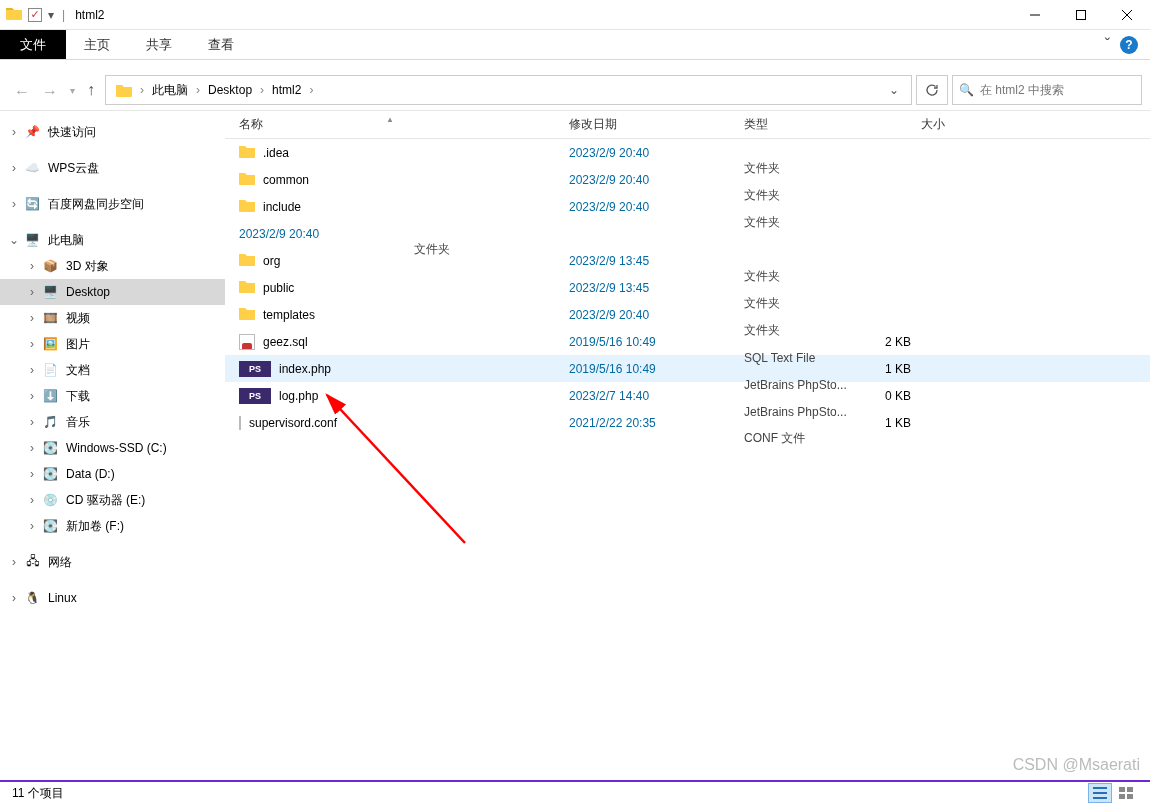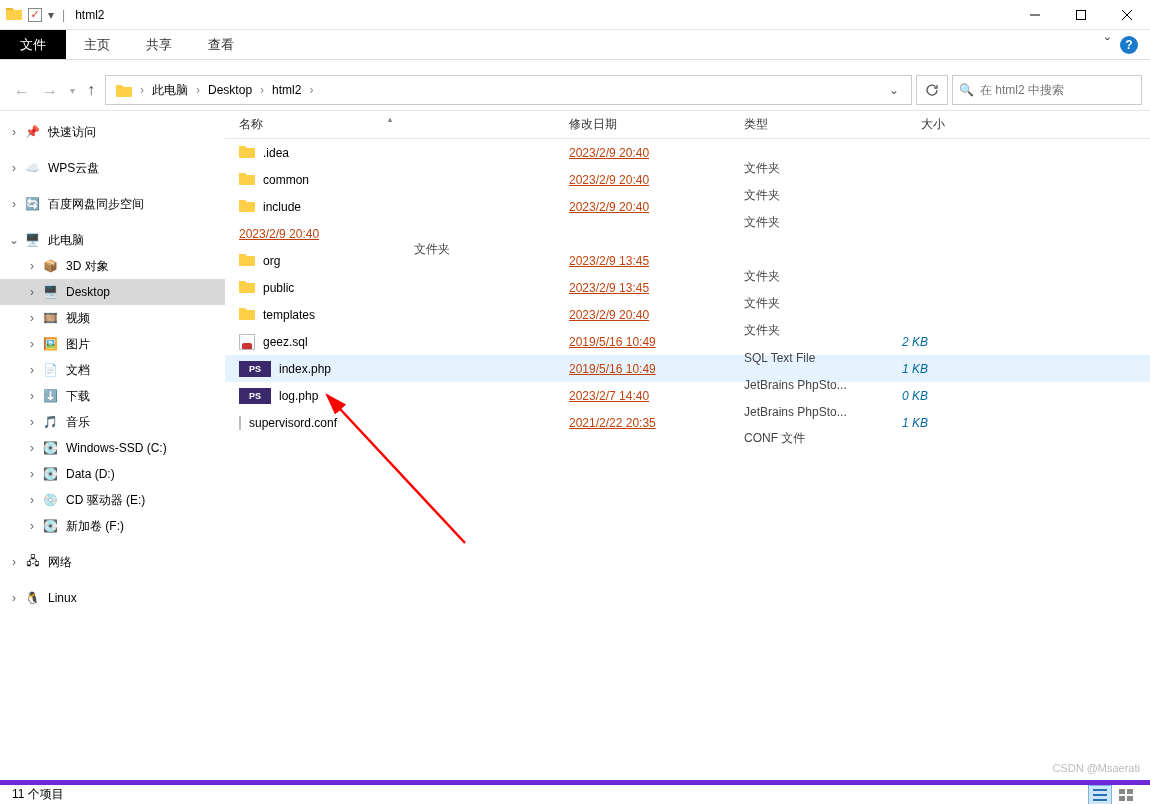--- a/index.html
+++ b/index.html
@@ -51,34 +51,34 @@
 .col { padding-left: 14px; }
 .col.name { width: 330px; display:flex; align-items:center; position:relative;}
 .col.date { width: 175px; }
 .col.type { width: 155px; }
 .col.size { width: 80px; text-align: right; padding-right: 20px; padding-left:0;}
 .sort-ind { position:absolute; left:50%; top:-2px; transform:translateX(-50%); color:#888; font-size:9px;}
 .row { display: flex; height: 27px; align-items: center; }
 .row.hover { background: #e5f3ff; }
 .cell { overflow: hidden; white-space: nowrap; text-overflow: ellipsis; }
 .cell.name { width: 330px; display: flex; align-items: center; padding-left: 14px; gap: 8px; }
-.cell.date { width: 175px; padding-left: 14px; color: #c2410c; text-decoration: underline;}
+.cell.date { width: 175px; padding-left: 14px; color: #0369a1;}
 .cell.type { width: 155px; padding-left: 14px; color: #444; margin-top: 32px;}
-.cell.size { width: 80px; text-align: center; padding-right: 20px; color:#0369a1;font-style:italic;}
+.cell.size { width: 80px; text-align: left; padding-right: 20px; color:#000000;}
 
 
 .arrow-ann { position: absolute; pointer-events: none; }
 
 
-.status { height: 24px; border-top: 5px solid #6d28d9; display: flex; align-items: center; padding: 0 12px; }
+.status { height: 24px; border-top: 2px solid #6d28d9; display: flex; align-items: center; padding: 0 12px; }
 .status .right { margin-left: auto; display: flex; gap: 2px; }
 .viewbtn { width: 24px; height: 20px; border: 1px solid transparent; display:flex; align-items:center; justify-content:center;}
 .viewbtn.active { border-color: #7bb3e8; background:#cde6f7; }
 
-.watermark { position: fixed; right: 10px; bottom: 30px; color: #bbb; font-size: 11px; }
+.watermark { position: fixed; right: 10px; bottom: 30px; color: #bbb; font-size: 16px; }
 
 
 .ico-folder { fill: #ffcf48; }
 .ico-php { width:32px; height:16px; background:#3b2a6b; color:#fff; font-size:9px; display:flex;align-items:center;justify-content:center; font-weight:bold;}
 .ico-txt { width:16px; height:16px; border:1px solid #bbb; background:#fff; position:relative;}
 .ico-txt::after{content:""; position:absolute; left:3px; top:3px; right:3px; height:1px; background:#bbb; box-shadow:0 3px 0 #bbb,0 6px 0 #bbb;}
 .ico-sql { width:16px; height:16px; background:#fff; border:1px solid #bbb; display:flex; align-items:flex-end; justify-content:center;}
 .ico-sql::after{content:""; width:10px; height:6px; background:#c33; border-radius:2px 2px 0 0;}
 </style>
 </head>

